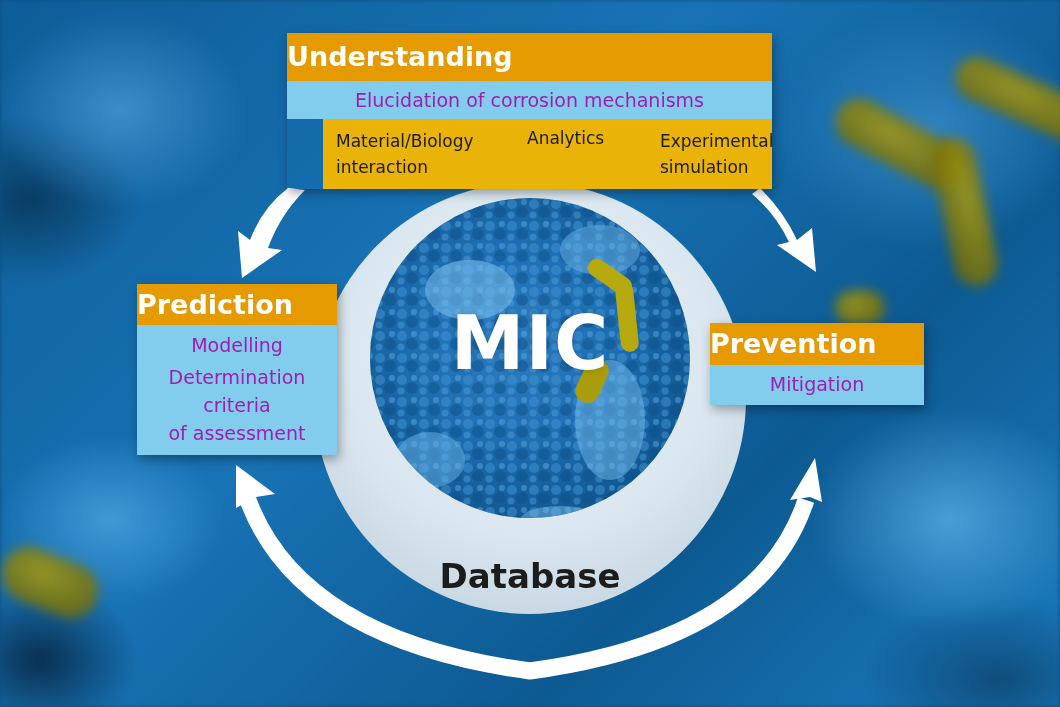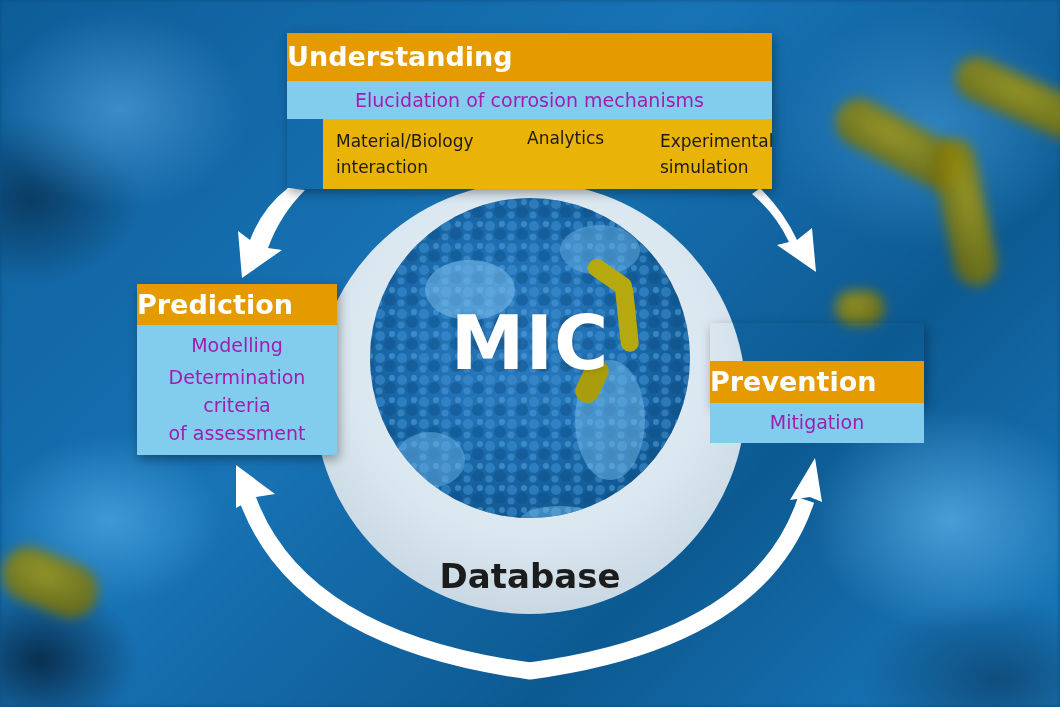--- a/index.html
+++ b/index.html
@@ -113,15 +113,15 @@
   <div class="hdr" style="height:41px;line-height:41px;font-size:27px;">Prediction</div>
   <div class="sub" style="height:130px;font-size:19px;line-height:28px;padding-top:6px;box-sizing:border-box;">
     <div style="margin-bottom:4px;">Modelling</div>
     <div>Determination</div>
     <div>criteria</div>
     <div>of assessment</div>
   </div>
 </div>
 
 <div class="box" style="left:710px;top:323px;width:214px;height:82px;">
-  <div class="hdr" style="height:42px;line-height:42px;font-size:27px;margin-top:38px;">Prevention</div>
+  <div class="hdr" style="height:42px;line-height:42px;font-size:27px;">Prevention</div>
   <div class="sub" style="height:40px;line-height:38px;font-size:19px;">Mitigation</div>
 </div>
 
 </body></html>

